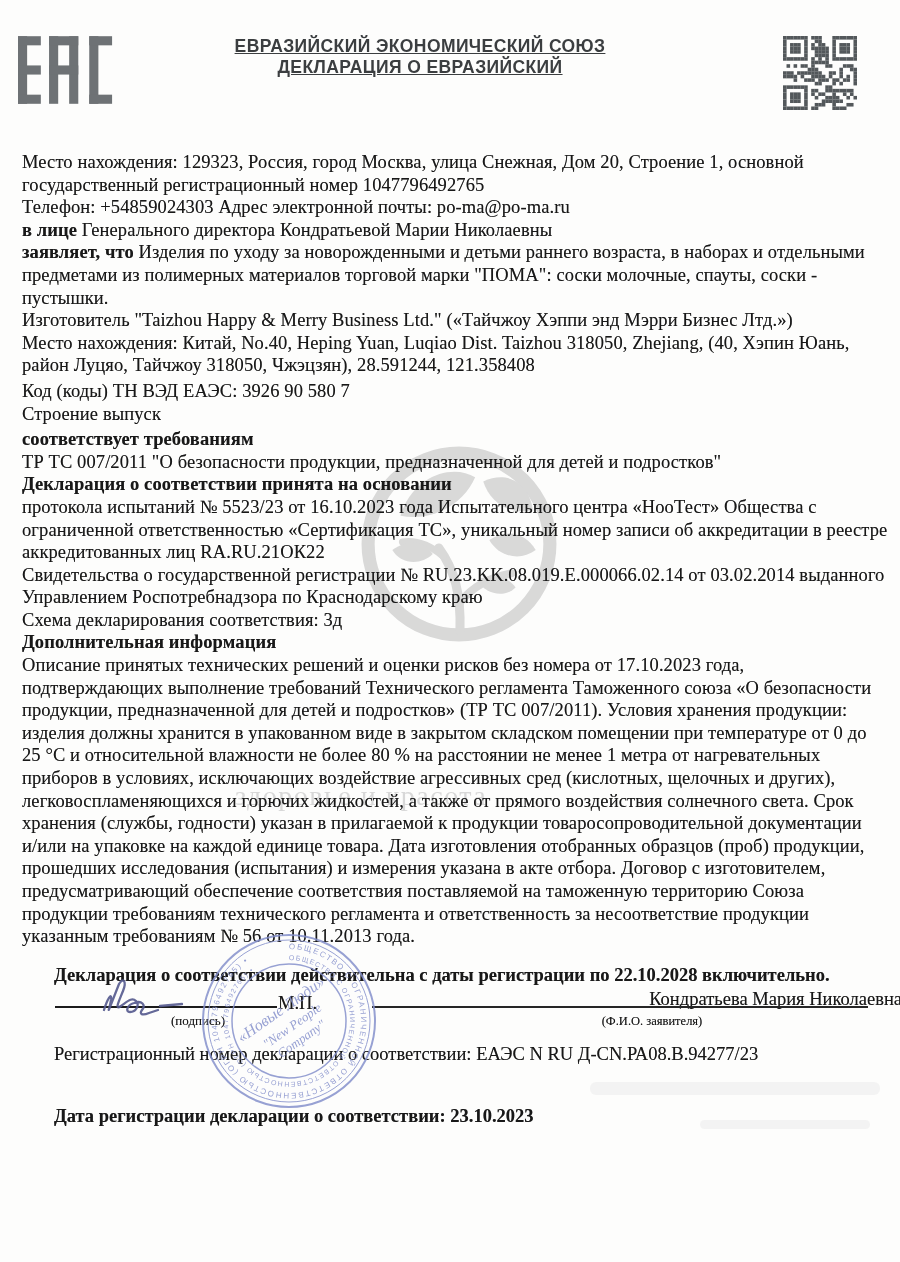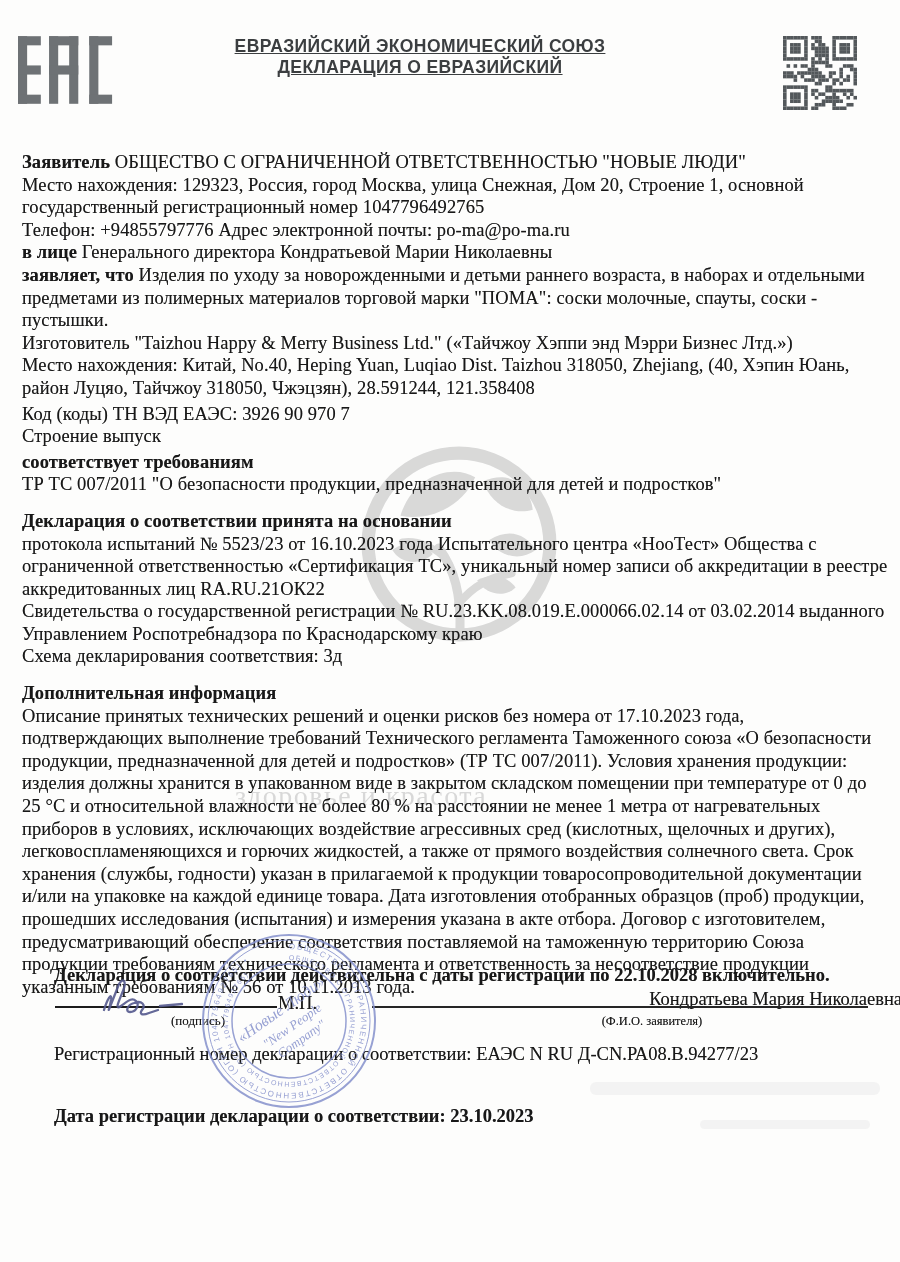--- a/index.html
+++ b/index.html
@@ -19,21 +19,21 @@
   .wm-tagline{position:absolute;left:235px;top:780px;z-index:1;
             font-family:Liberation Serif, serif;
             font-size:28px;color:#c9c9c9;opacity:.7;letter-spacing:1.5px;}
   
   .body-text{position:absolute;left:22px;top:151px;width:876px;z-index:2;
              font-size:18.5px;line-height:22.6px;letter-spacing:.1px;
              text-shadow:0 0 .5px rgba(10,10,10,.45);}
   .block{white-space:pre-line;}
   .b{font-weight:bold;}
   .gap-sm{margin-top:3px;}
-  .gap-xs{margin-top:14px;}
+  .gap-xs{margin-top:0;}
   
   .foot{position:absolute;z-index:2;font-size:18.5px;line-height:22px;
         text-shadow:0 0 .5px rgba(10,10,10,.45);margin-left:32px;}
   .validity{left:22px;top:964px;width:860px;font-weight:bold;}
   .mp{left:246px;top:992px;}
   .fio{left:370px;top:988px;width:500px;text-align:right;}
   .sig-line-l{position:absolute;left:55px;top:1006px;width:222px;border-top:2px solid #1c1c1c;z-index:2;}
   .sig-line-r{position:absolute;left:372px;top:1006px;width:496px;border-top:2.5px solid #262626;z-index:2;}
   .cap-l{left:55px;top:1010px;width:222px;text-align:center;font-size:13px;}
   .cap-r{left:372px;top:1010px;width:496px;text-align:center;font-size:12.5px;}
@@ -321,32 +321,31 @@
       <path d="M124,38 C150,26 170,42 173,66 C152,72 131,60 124,38 Z"></path>
       <path d="M130,96 C150,84 166,90 176,106 C160,118 139,112 130,96 Z"></path>
       <path d="M34,106 C50,94 66,97 74,110 C62,122 42,120 34,106 Z"></path>
       <path d="M118,136 C134,128 148,132 156,143 C145,154 126,150 118,136 Z"></path>
     </g>
   </svg>
 
   <div class="wm-tagline">здоровье и красота</div>
 
   <div class="body-text">
-    <div class="block"><span class="b">Заявитель</span><span> ОБЩЕСТВО С ОГРАНИЧЕННОЙ ОТВЕТСТВЕННОСТЬЮ "НОВЫЕ ЛЮДИ"</span></div>
     <div class="block">Место нахождения: 129323, Россия, город Москва, улица Снежная, Дом 20, Строение 1, основной
 государственный регистрационный номер 1047796492765</div>
-    <div class="block">Телефон: +94855797776 Адрес электронной почты: po-ma@po-ma.ru</div>
+    <div class="block">Телефон: +54859024303 Адрес электронной почты: po-ma@po-ma.ru</div>
     <div class="block"><span class="b">в лице</span><span> Генерального директора Кондратьевой Марии Николаевны</span></div>
     <div class="block"><span class="b">заявляет, что</span><span> Изделия по уходу за новорожденными и детьми раннего возраста, в наборах и отдельными
 предметами из полимерных материалов торговой марки "ПОМА": соски молочные, спауты, соски -
 пустышки.</span></div>
     <div class="block">Изготовитель "Taizhou Happy &amp; Merry Business Ltd." («Тайчжоу Хэппи энд Мэрри Бизнес Лтд.»)</div>
     <div class="block">Место нахождения: Китай, No.40, Heping Yuan, Luqiao Dist. Taizhou 318050, Zhejiang, (40, Хэпин Юань,
 район Луцяо, Тайчжоу 318050, Чжэцзян), 28.591244, 121.358408</div>
-    <div class="block gap-sm">Код (коды) ТН ВЭД ЕАЭС: 3926 90 970 7</div>
+    <div class="block gap-sm">Код (коды) ТН ВЭД ЕАЭС: 3926 90 580 7</div>
     <div class="block">Строение выпуск</div>
     <div class="block b gap-sm">соответствует требованиям</div>
     <div class="block">ТР ТС 007/2011 "О безопасности продукции, предназначенной для детей и подростков"</div>
     <div class="block b gap-xs">Декларация о соответствии принята на основании</div>
     <div class="block">протокола испытаний № 5523/23 от 16.10.2023 года Испытательного центра «НооТест» Общества с
 ограниченной ответственностью «Сертификация ТС», уникальный номер записи об аккредитации в реестре
 аккредитованных лиц RA.RU.21ОК22
 Свидетельства о государственной регистрации № RU.23.KK.08.019.E.000066.02.14 от 03.02.2014 выданного
 Управлением Роспотребнадзора по Краснодарскому краю
 Схема декларирования соответствия: 3д</div>

